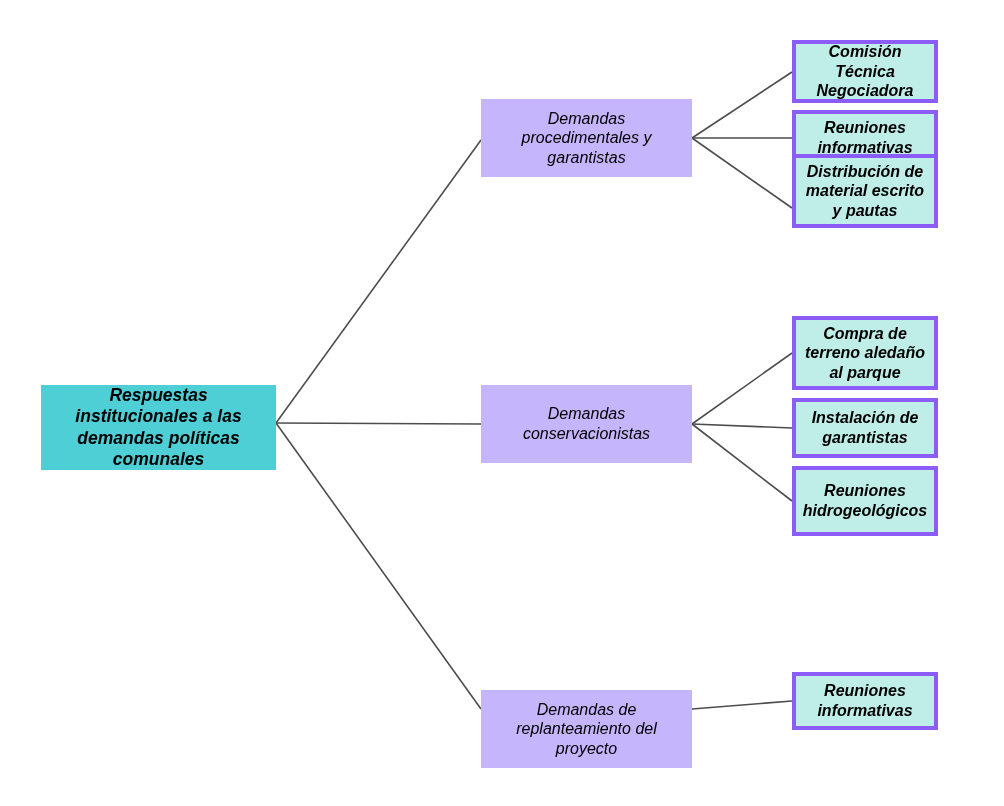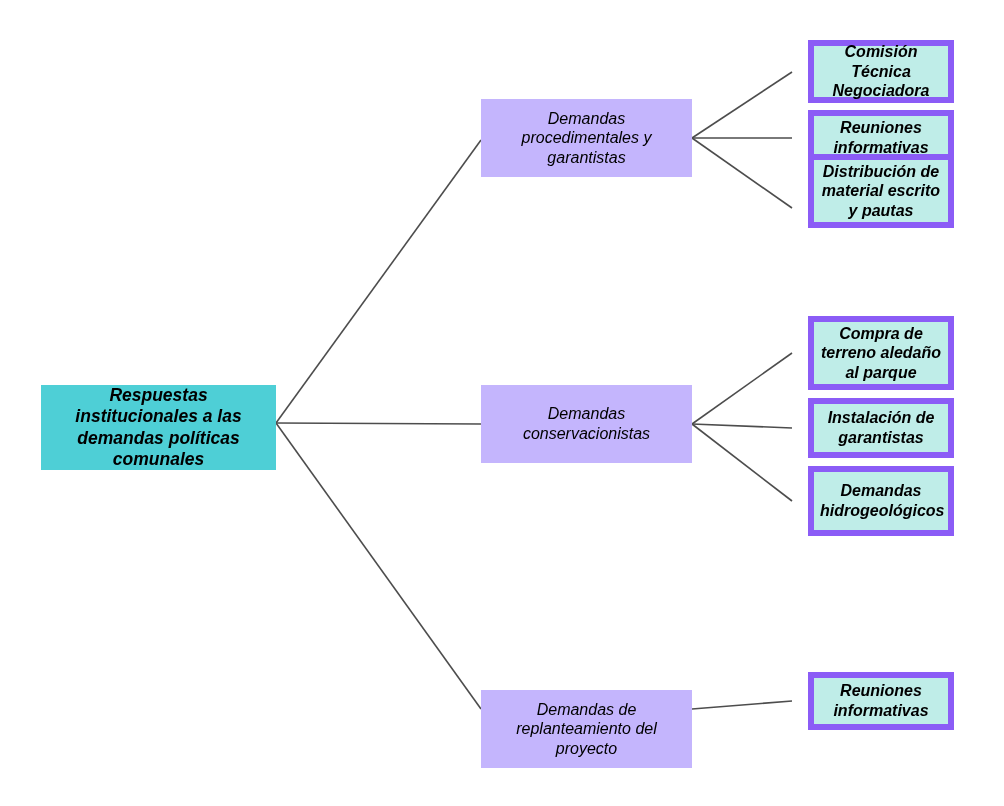--- a/index.html
+++ b/index.html
@@ -57,25 +57,24 @@
   .node.category {
     background: #c4b5fd;
     border: none;
     font-style: italic;
     font-weight: normal;
     font-size: 16px;
   }
   
   .node.leaf {
     background: #bfede8;
-    border: 6px solid #8b5cf6;
+    border: 4px solid #8b5cf6;
     font-style: italic;
     font-weight: bold;
     font-size: 16px;
-    margin-left: 16px;
   }
 </style>
 </head>
 <body>
 
 <div id="canvas">
   <svg id="edges" viewBox="0 0 1004 806" width="1004" height="806" xmlns="http://www.w3.org/2000/svg">
       <line x1="276" y1="423" x2="481" y2="140" stroke="#4d4d4d" stroke-width="1.6"></line>
       <line x1="276" y1="423" x2="481" y2="424" stroke="#4d4d4d" stroke-width="1.6"></line>
       <line x1="276" y1="423" x2="481" y2="709" stroke="#4d4d4d" stroke-width="1.6"></line>
@@ -106,21 +105,21 @@
       <div class="node category" style="left: 481px; top: 385px; width: 211px; height: 78px;">
         <span class="label">Demandas conservacionistas</span>
       </div>
       <div class="node leaf" style="left: 792px; top: 316px; width: 146px; height: 74px;">
         <span class="label">Compra de terreno aledaño al parque</span>
       </div>
       <div class="node leaf" style="left: 792px; top: 398px; width: 146px; height: 60px;">
         <span class="label">Instalación de garantistas</span>
       </div>
       <div class="node leaf" style="left: 792px; top: 466px; width: 146px; height: 70px;">
-        <span class="label">Demandas hidrogeológicos</span>
+        <span class="label">Reuniones hidrogeológicos</span>
       </div>
       <div class="node category" style="left: 481px; top: 670px; width: 211px; height: 78px; margin-top: 20px;">
         <span class="label">Demandas de replanteamiento del proyecto</span>
       </div>
       <div class="node leaf" style="left: 792px; top: 672px; width: 146px; height: 58px;">
         <span class="label">Reuniones informativas</span>
       </div>
     </div>
 </div>
 

